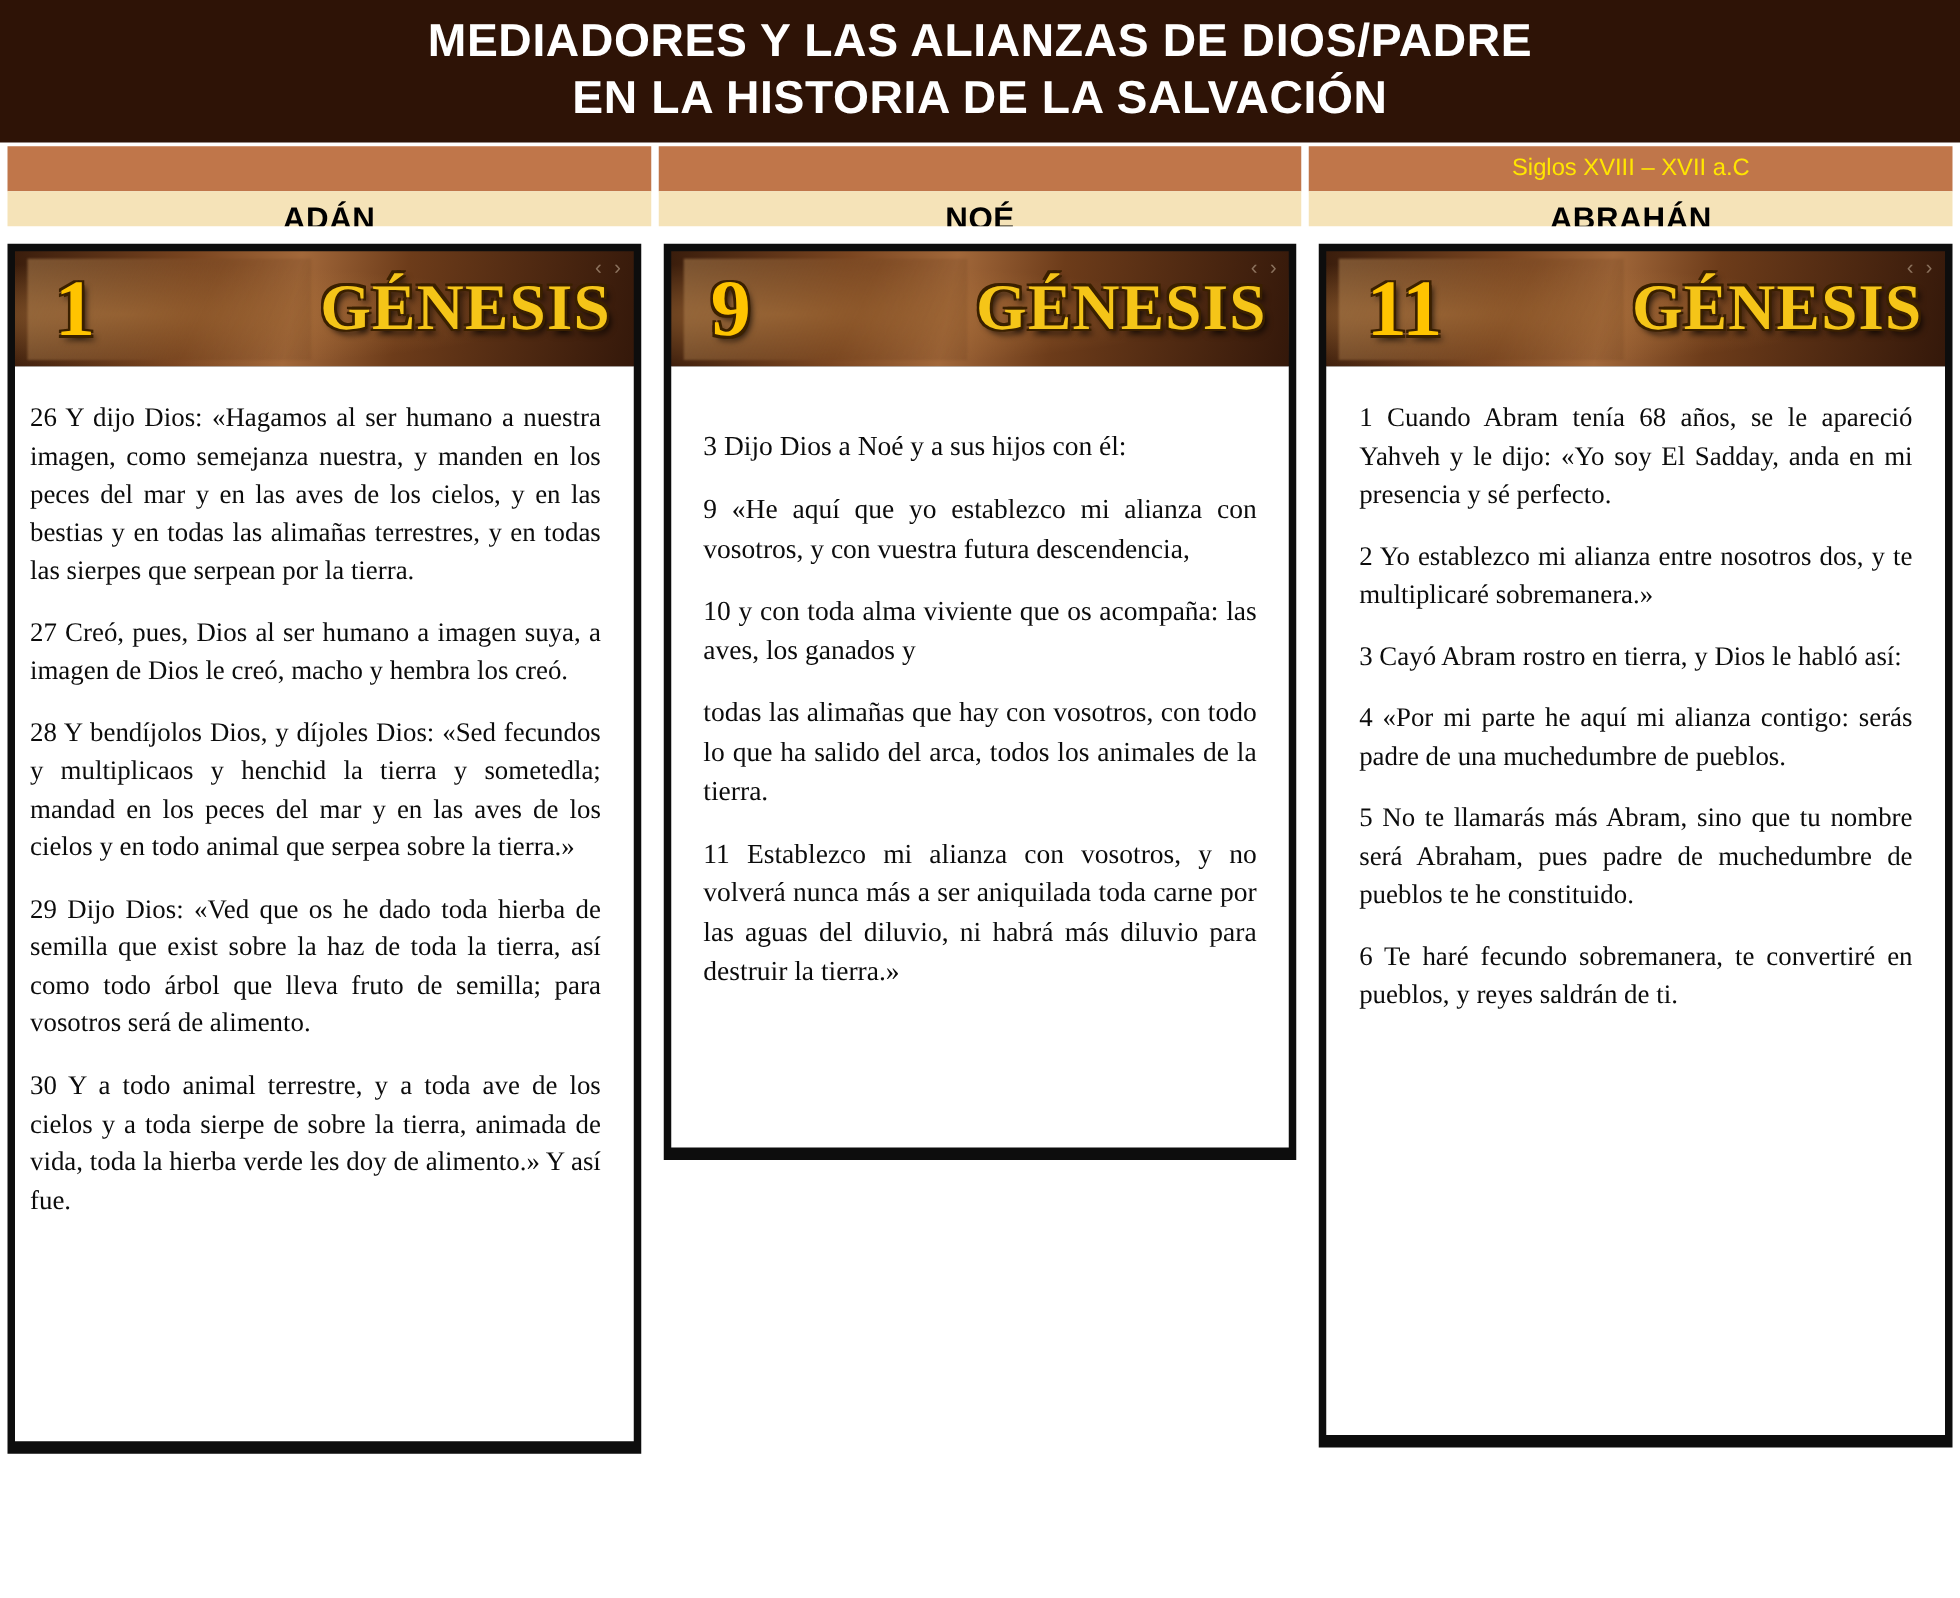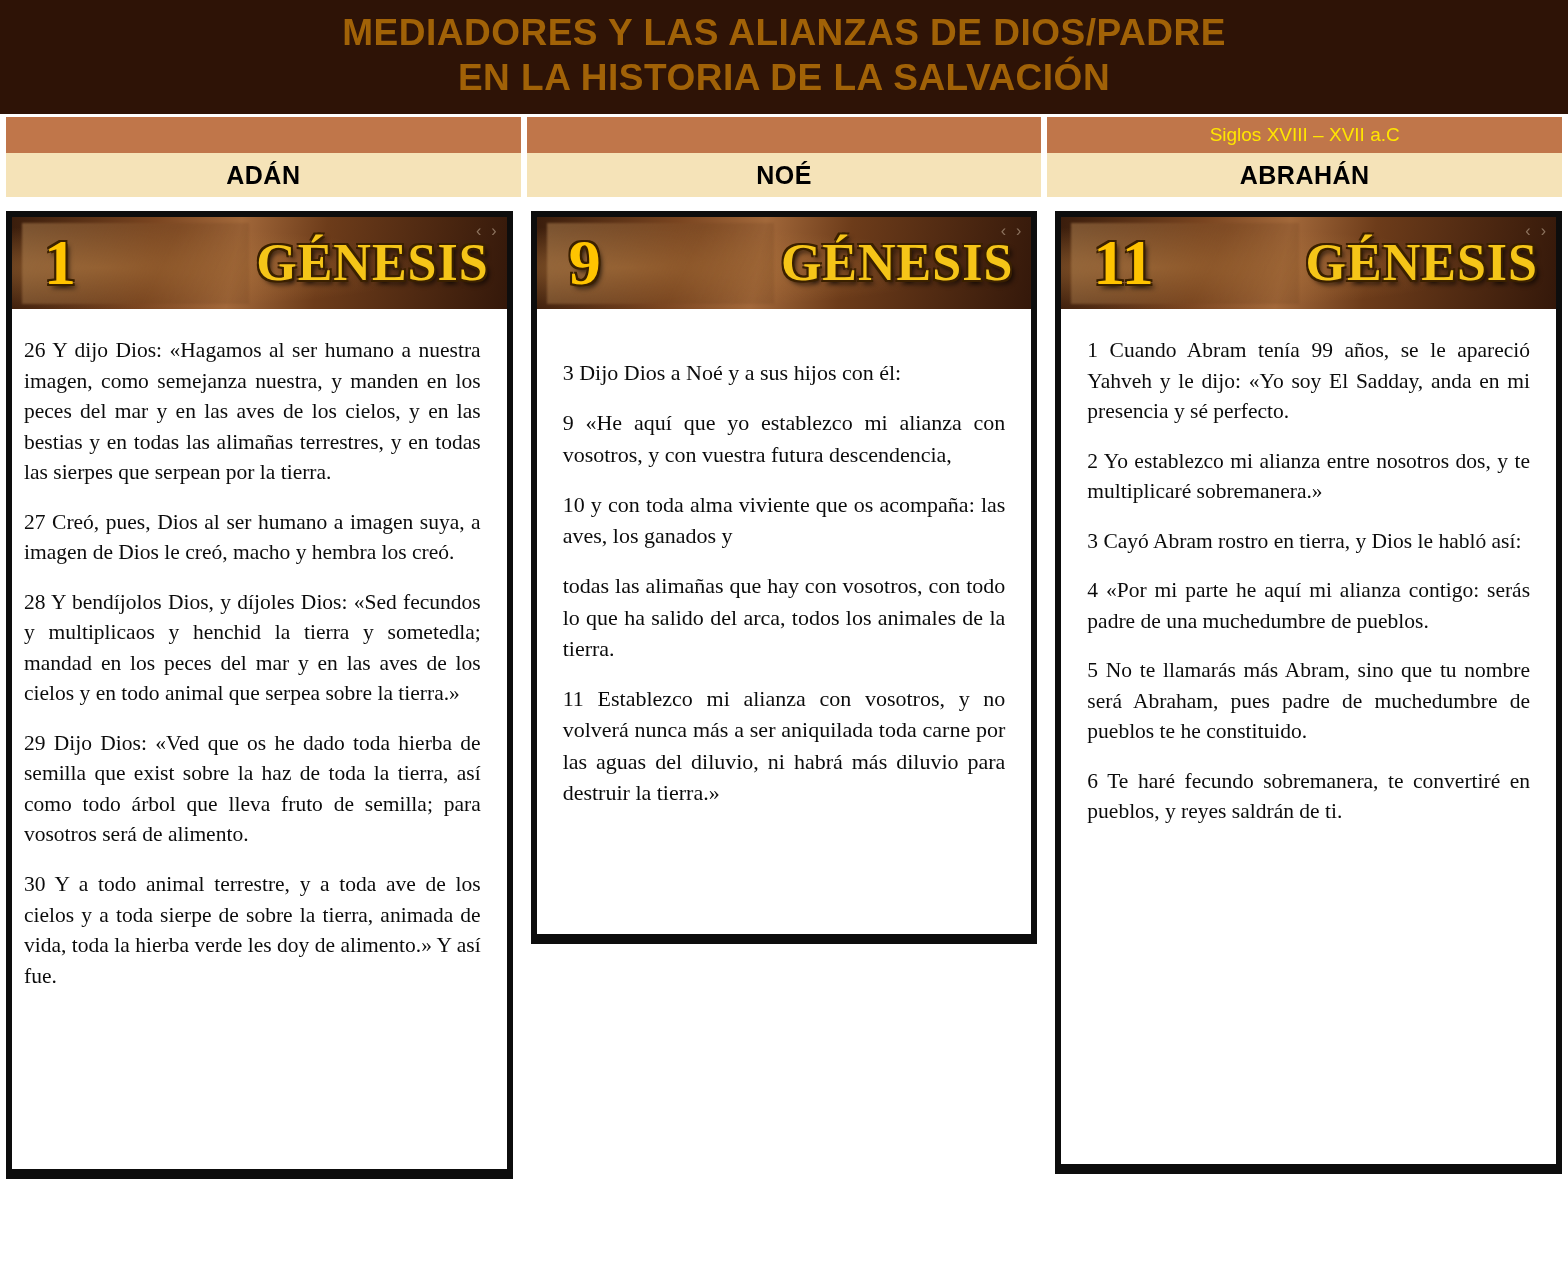--- a/index.html
+++ b/index.html
@@ -17,21 +17,21 @@
 
   
   .title-banner {
     background: #2e1306;
     width: 1568px;
     box-sizing: border-box;
     padding: 10px 0 14px 0;
     text-align: center;
   }
   .title-line {
-    color: #a16207;
+    color: #ffffff;
     font-weight: bold;
     font-size: 37px;
     letter-spacing: 0.5px;
     line-height: 1.22;
     font-family: "Liberation Sans", sans-serif;
   }
 
   
   .header-row {
     display: flex;
@@ -52,21 +52,21 @@
     line-height: 36px;
     text-align: center;
     color: #ffe600;
     font-size: 19px;
     font-family: "Liberation Sans", sans-serif;
     overflow: hidden;
     white-space: nowrap;
   }
   .header-bottom {
     background: #f5e3b8;
-    height: 44px;
+    height: 28px;
     line-height: 44px;
     text-align: center;
     color: #000000;
     font-weight: bold;
     font-size: 25px;
     letter-spacing: 0.5px;
     white-space: nowrap;
     overflow: hidden;
   }
 
@@ -249,21 +249,21 @@
     <div class="slide-head">
       <div class="parchment"></div>
       <div class="num">11</div>
       <div class="booktitle">GÉNESIS</div>
       <div class="nav">
         <span>‹</span>
         <span>›</span>
       </div>
     </div>
     <div class="verse-box">
-      <p>1 Cuando Abram tenía 99 años, se le apareció Yahveh y le dijo: «Yo soy El Sadday, anda en mi presencia y sé perfecto.</p>
+      <p>1 Cuando Abram tenía 68 años, se le apareció Yahveh y le dijo: «Yo soy El Sadday, anda en mi presencia y sé perfecto.</p>
       <p>2 Yo establezco mi alianza entre nosotros dos, y te multiplicaré sobremanera.»</p>
       <p>3 Cayó Abram rostro en tierra, y Dios le habló así:</p>
       <p>4 «Por mi parte he aquí mi alianza contigo: serás padre de una muchedumbre de pueblos.</p>
       <p>5 No te llamarás más Abram, sino que tu nombre será Abraham, pues padre de muchedumbre de pueblos te he constituido.</p>
       <p>6 Te haré fecundo sobremanera, te convertiré en pueblos, y reyes saldrán de ti.</p>
     </div>
   </div>
 
 </div>
 

